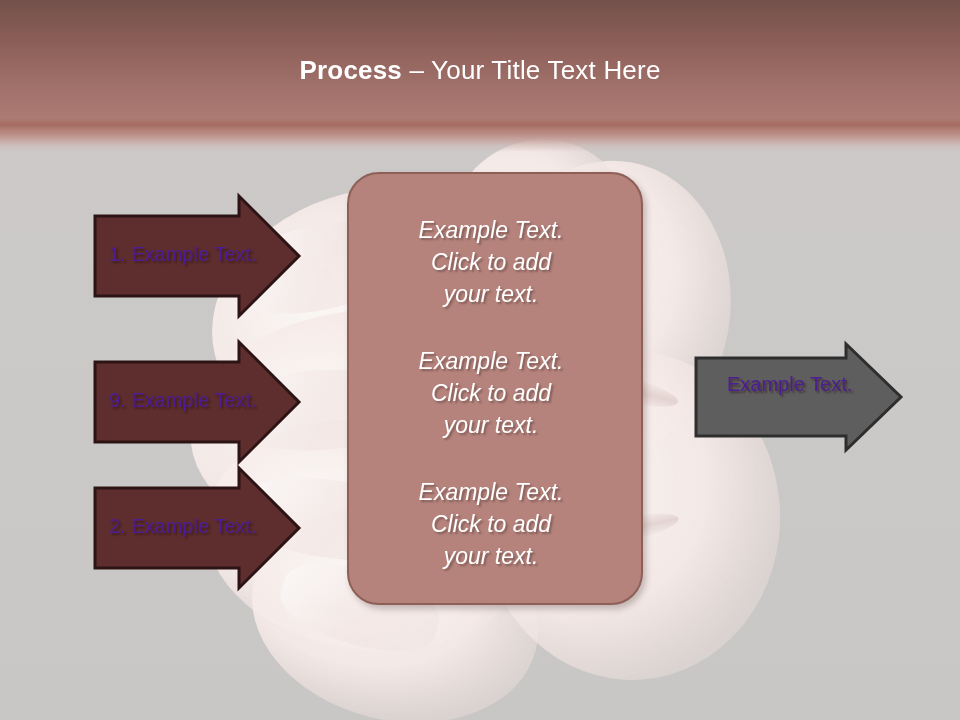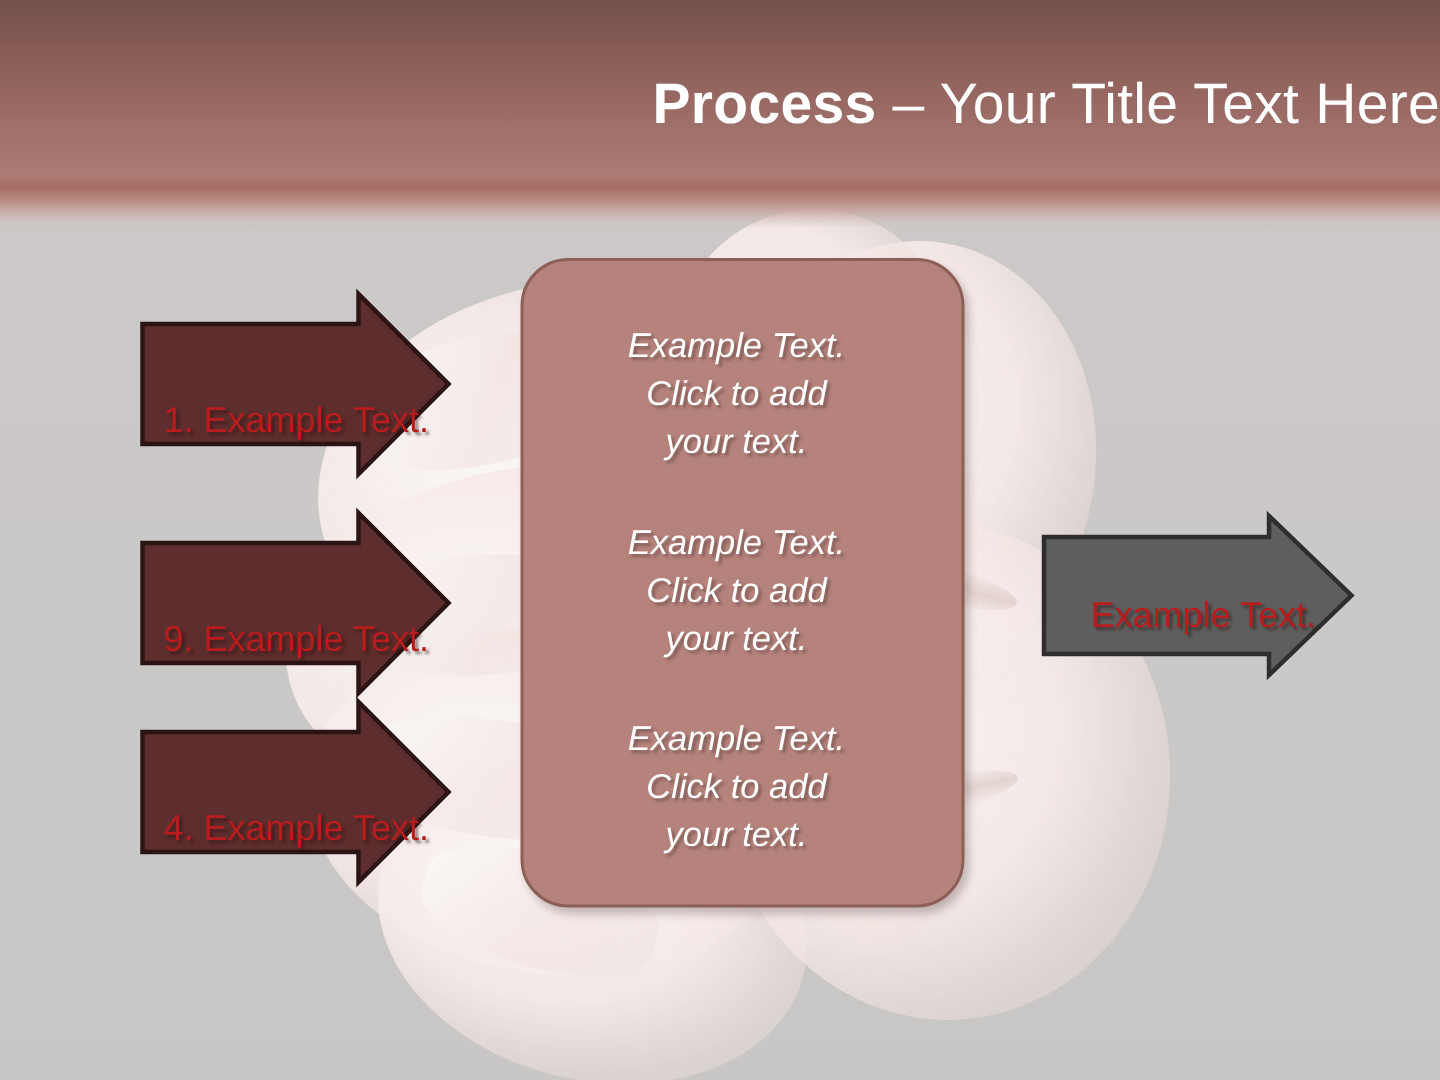--- a/index.html
+++ b/index.html
@@ -106,23 +106,23 @@
     background: linear-gradient(180deg,
         rgba(158,88,76,0.0)  0%,
         rgba(150,80,68,0.40) 45%,
         rgba(168,108,98,0.18) 75%,
         rgba(190,160,156,0.0) 100%);
   }
   .slide-title {
     position: absolute;
     left: 0; top: 48px;
     width: 960px;
-    text-align: right;
+    text-align: center;
     color: #ffffff;
-    font-size: 38px;
+    font-size: 26px;
     line-height: 44px;
     letter-spacing: 0.2px;
     white-space: nowrap;
   }
   .slide-title .strong { font-weight: bold; }
   .slide-title .rest   { font-weight: normal; }
 
   
   .center-panel {
     position: absolute;
@@ -155,26 +155,25 @@
   .panel-block.b2 { margin-top: 35px; }
   .panel-block.b3 { margin-top: 35px; }
 
   
   .arrow {
     position: absolute;
   }
   .arrow svg { display: block; overflow: visible; }
   .arrow .arrow-label {
     position: absolute;
-    color: #b91c1c;
-    font-size: 24px;
+    color: #4c1d95;
+    font-size: 20px;
     line-height: 24px;
     white-space: nowrap;
     text-shadow: 2px 2px 2px rgba(45,20,18,0.55);
-    margin-top: 27px;
   }
 
   .arrow-left-1 { left: 93px;  top: 194px; }
   .arrow-left-2 { left: 93px;  top: 340px; }
   .arrow-left-3 { left: 93px;  top: 466px; }
   .arrow-left-1 .arrow-label,
   .arrow-left-2 .arrow-label,
   .arrow-left-3 .arrow-label { left: 16px; top: 48px; }
 
   .arrow-right-1 { left: 694px; top: 342px; }
@@ -238,21 +237,21 @@
     <svg width="208" height="124" viewBox="0 0 208 124">
       <path d="M2 22 L146 22 L146 2 L206 62 L146 122 L146 102 L2 102 Z" fill="#5e2d2d" stroke="#2c1414" stroke-width="3" stroke-linejoin="miter"></path>
     </svg>
     <span class="arrow-label">9. Example Text.</span>
   </div>
 
   <div class="arrow arrow-left-3">
     <svg width="208" height="124" viewBox="0 0 208 124">
       <path d="M2 22 L146 22 L146 2 L206 62 L146 122 L146 102 L2 102 Z" fill="#5e2d2d" stroke="#2c1414" stroke-width="3" stroke-linejoin="miter"></path>
     </svg>
-    <span class="arrow-label">4. Example Text.</span>
+    <span class="arrow-label">2. Example Text.</span>
   </div>
 
   <div class="arrow arrow-right-1">
     <svg width="210" height="110" viewBox="0 0 210 110">
       <path d="M2 16 L152 16 L152 2 L207 55 L152 108 L152 94 L2 94 Z" fill="#5e5e5e" stroke="#2e2e2e" stroke-width="3" stroke-linejoin="miter"></path>
     </svg>
     <span class="arrow-label">Example Text.</span>
   </div>
 
 </div>

